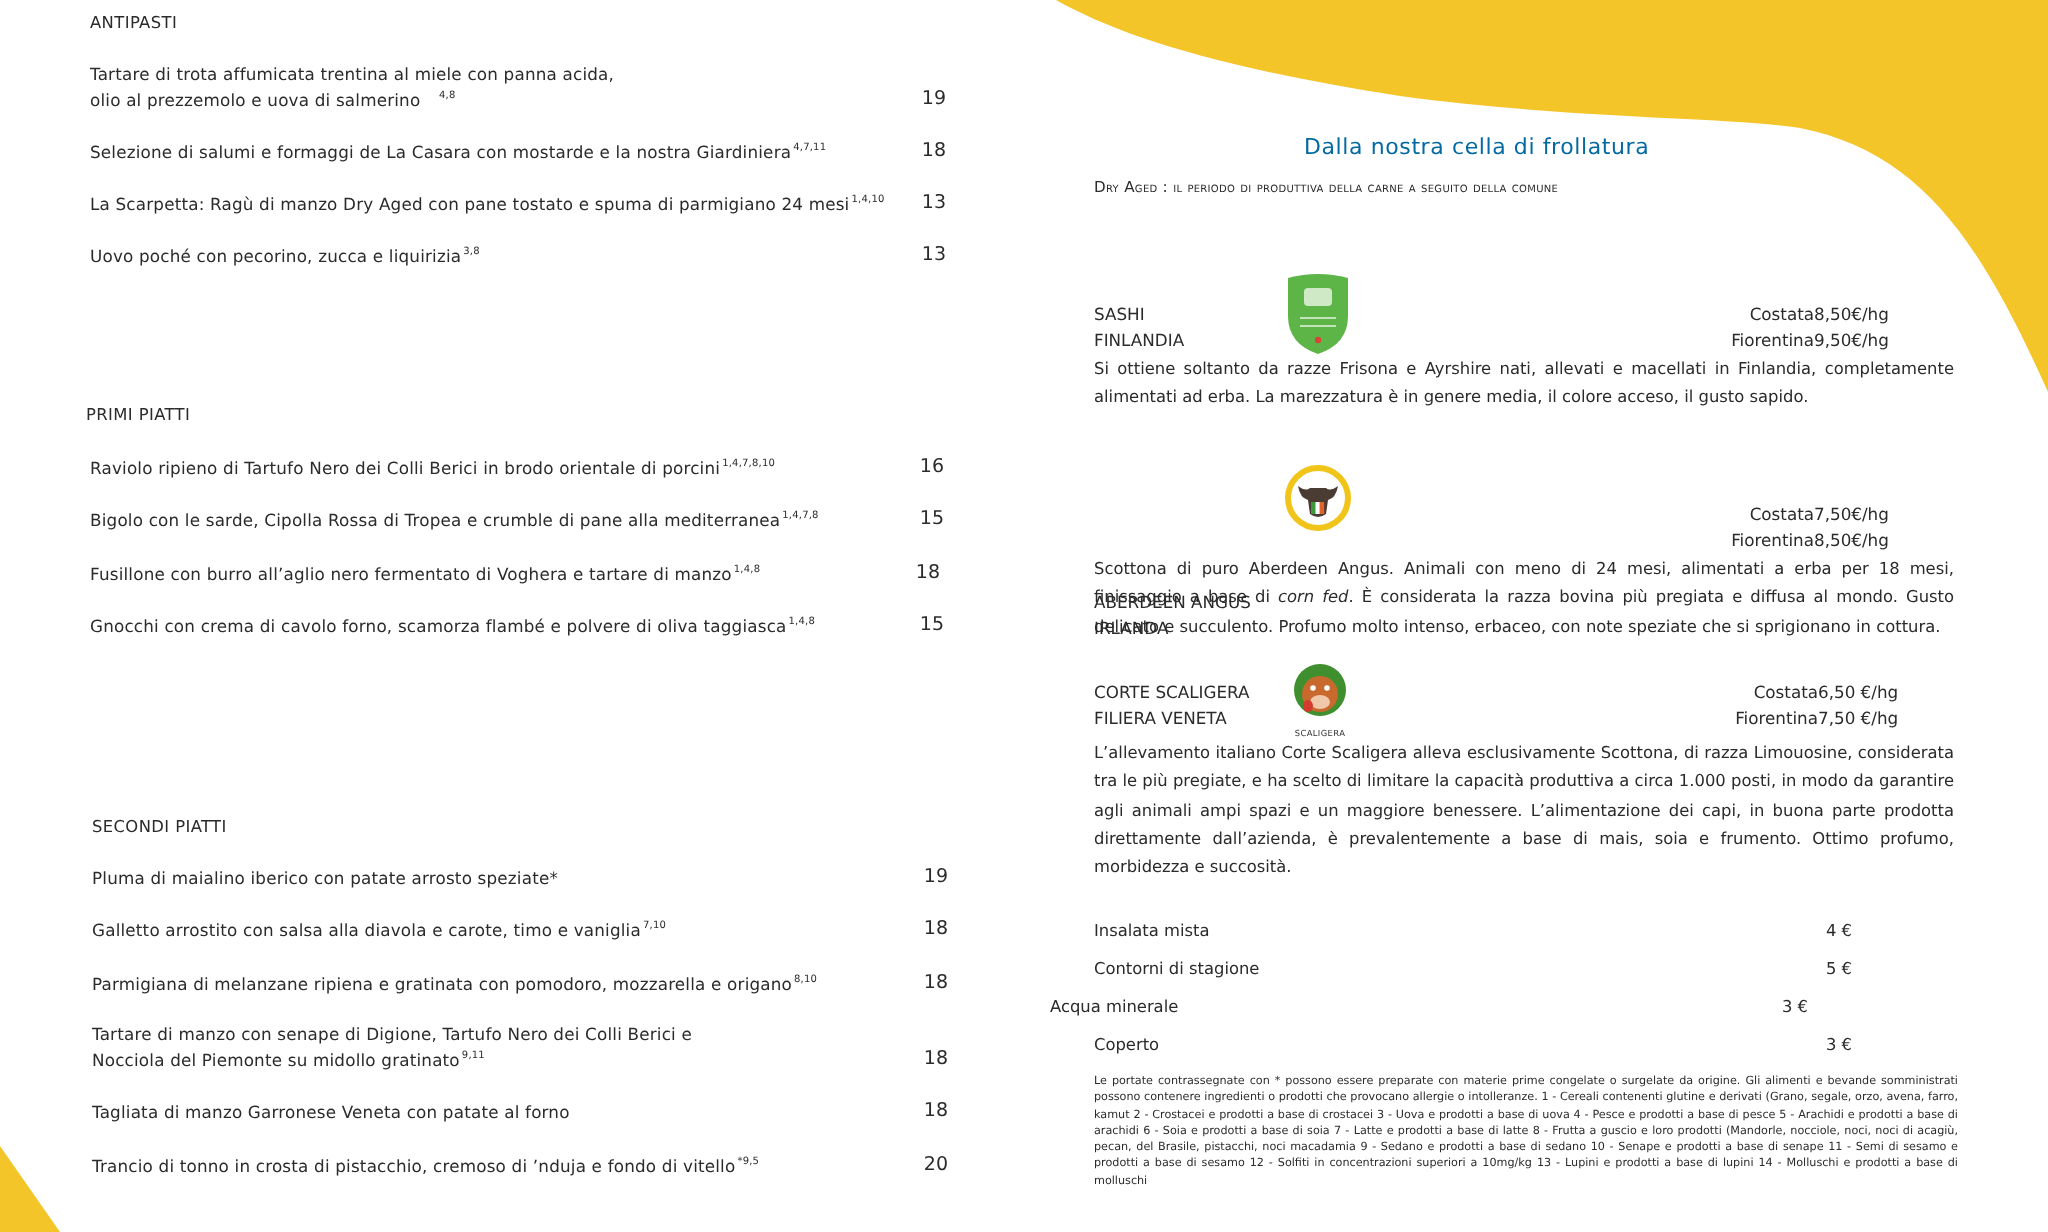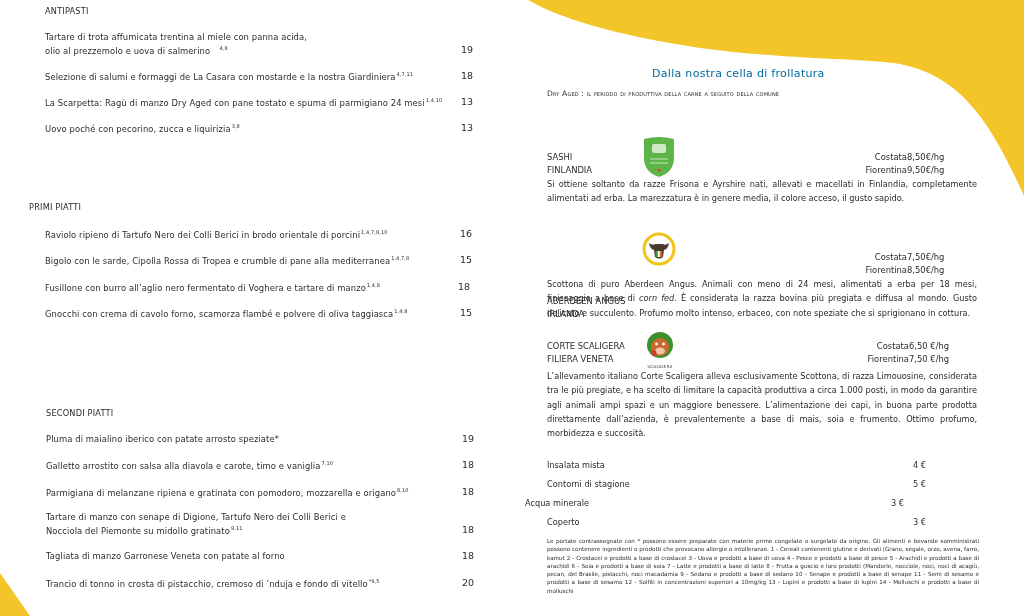--- a/index.html
+++ b/index.html
@@ -41,21 +41,21 @@
 
   <div class="abs txt" style="left:45px;top:71px;"><span>Selezione di salumi e formaggi de La Casara con mostarde e la nostra Giardiniera</span><sup>4,7,11</sup></div>
   <div class="abs price" style="left:443px;top:70px;">18</div>
 
   <div class="abs txt" style="left:45px;top:97px;"><span>La Scarpetta: Ragù di manzo Dry Aged con pane tostato e spuma di parmigiano 24 mesi</span><sup>1,4,10</sup></div>
   <div class="abs price" style="left:443px;top:96px;">13</div>
 
   <div class="abs txt" style="left:45px;top:123px;"><span>Uovo poché con pecorino, zucca e liquirizia</span><sup>3,8</sup></div>
   <div class="abs price" style="left:443px;top:122px;">13</div>
 
-  <div class="abs sec" style="left:29px;top:202px;">PRIMI PIATTI</div>
+  <div class="abs sec" style="left:43px;top:202px;">PRIMI PIATTI</div>
 
   <div class="abs txt" style="left:45px;top:229px;"><span>Raviolo ripieno di Tartufo Nero dei Colli Berici in brodo orientale di porcini</span><sup>1,4,7,8,10</sup></div>
   <div class="abs price" style="left:442px;top:228px;">16</div>
 
   <div class="abs txt" style="left:45px;top:255px;"><span>Bigolo con le sarde, Cipolla Rossa di Tropea e crumble di pane alla mediterranea</span><sup>1,4,7,8</sup></div>
   <div class="abs price" style="left:442px;top:254px;">15</div>
 
   <div class="abs txt" style="left:45px;top:282px;"><span>Fusillone con burro all’aglio nero fermentato di Voghera e tartare di manzo</span><sup>1,4,8</sup></div>
   <div class="abs price" style="left:440px;top:281px;">18</div>
 

